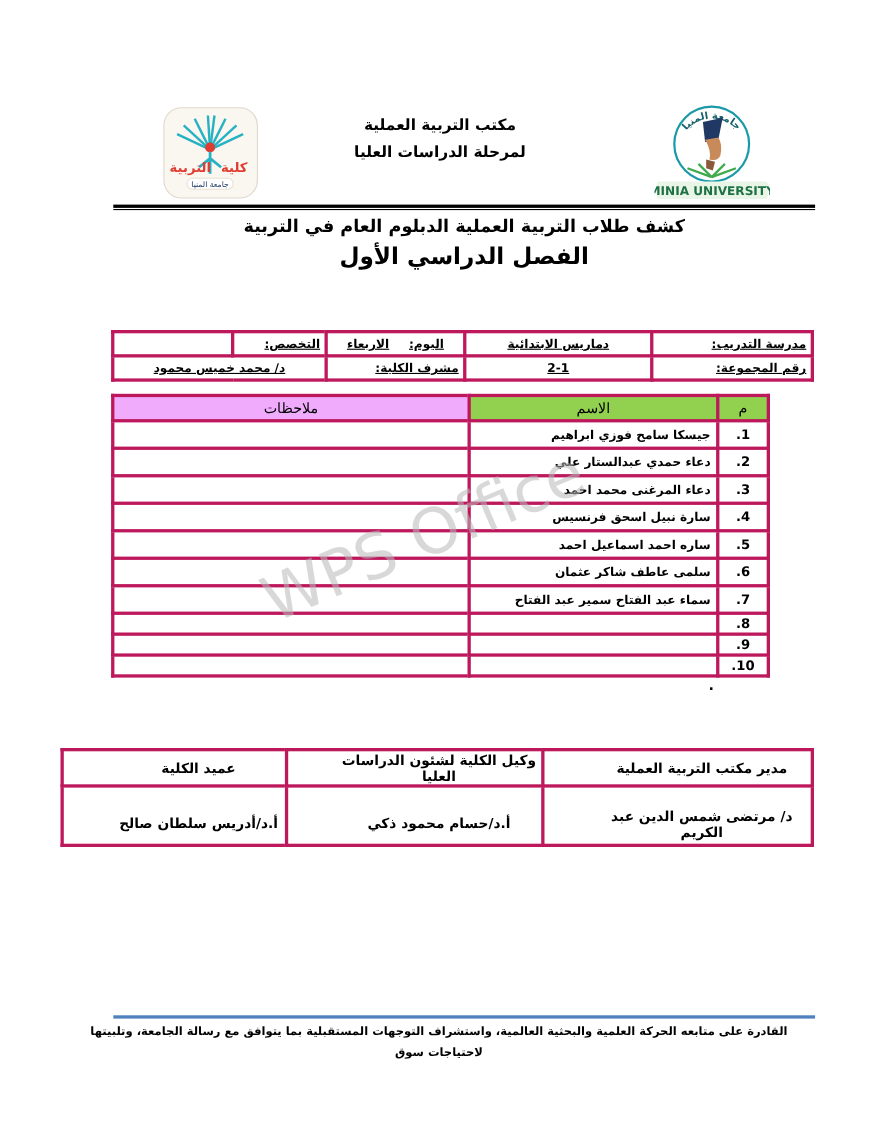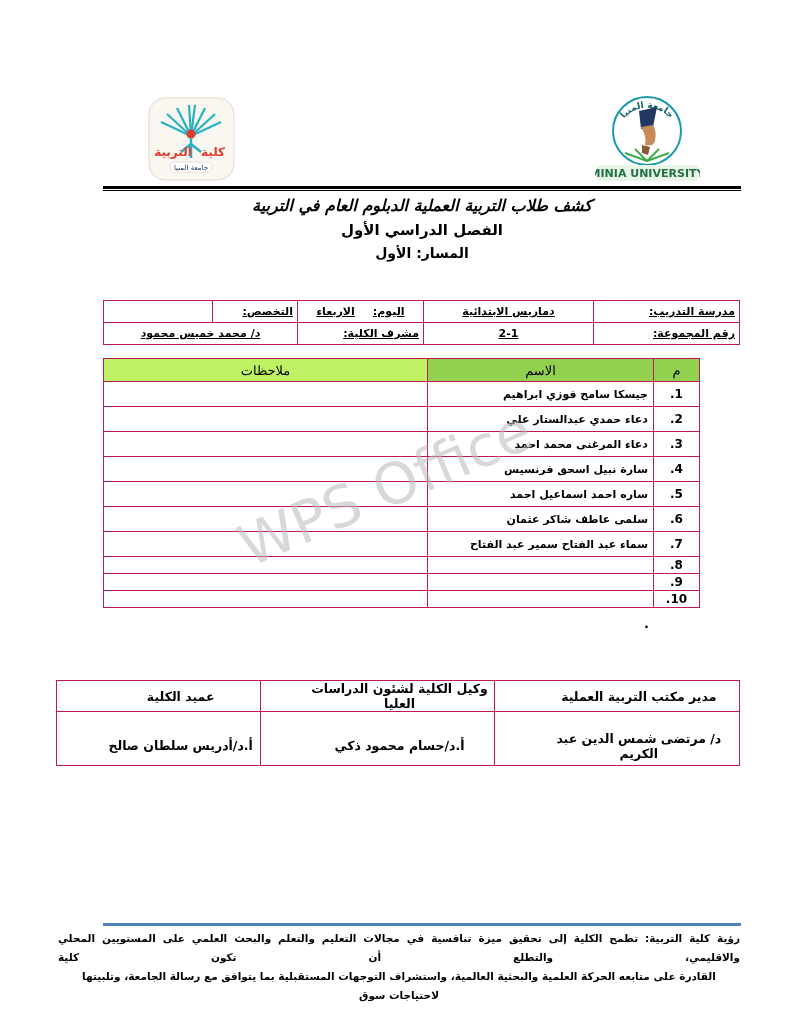--- a/index.html
+++ b/index.html
@@ -21,27 +21,27 @@
   .hdr-center .l2 { font-size:14px; }
 
   
   .double-rule {
     position:absolute; left:103px; top:186px; width:638px; height:5px;
     border-top:3px solid #000; border-bottom:1px solid #000;
   }
 
   
   .title-block { position:absolute; left:103px; top:196px; width:638px; text-align:center; font-weight:bold; color:#000; }
-  .title-block .t1 { font-size:16px; margin-bottom:6px;font-style:italic; }
-  .title-block .t2 { font-size:15px; margin-bottom:6px; }
+  .title-block .t1 { font-size:16px; margin-bottom:6px; }
+  .title-block .t2 { font-size:21px; margin-bottom:6px; }
   .title-block .t3 { font-size:14px; }
 
   
   table { border-collapse:collapse; }
-  td, th { border:1px solid #be185d; color:#000; }
+  td, th { border:3px solid #be185d; color:#000; }
 
   
   .info-table { position:absolute; right:54px; top:300px; width:636px; table-layout:fixed; }
   .info-table td { height:22px; font-size:11px; font-weight:bold; text-align:center; vertical-align:middle; padding:1px 4px; }
   .info-table .u { text-decoration:underline; }
   .info-table .lbl { text-align:right; }
   .info-table .ltr { direction:ltr; }
   .day-gap { display:inline-block; width:18px; }
 
   
@@ -106,20 +106,24 @@
       <circle cx="48" cy="38" r="4.5" fill="#e03c31"></circle>
       <path d="M48 42 L48 62 M48 48 L38 56 M48 48 L58 56" stroke="#27b2c4" stroke-width="2.5" fill="none"></path>
 
       <text x="70" y="60" font-size="12" font-weight="bold" fill="#e03c31" text-anchor="middle">كلية</text>
       <text x="30" y="60" font-size="12" font-weight="bold" fill="#e03c31" text-anchor="middle">التربية</text>
       <rect x="27" y="66" width="42" height="10" rx="5" fill="#fff" stroke="#e8e0d4"></rect>
       <text x="48" y="74" font-size="7" fill="#1f3864" text-anchor="middle">جامعة المنيا</text>
     </svg>
   </div>
 
+  <div class="hdr-center">
+    <div class="l1">مكتب التربية العملية</div>
+    <div class="l2">لمرحلة الدراسات العليا</div>
+  </div>
 
   <div class="hdr-right-logo">
     <svg class="logo-svg" viewBox="0 0 105 92" xmlns="http://www.w3.org/2000/svg">
       <circle cx="52" cy="38" r="34" fill="#fff" stroke="#1a9aa8" stroke-width="2"></circle>
       <path id="arcp" d="M24 34 A 30 30 0 0 1 80 34" fill="none"></path>
       <text font-size="9" fill="#16606b" font-weight="bold">
         <textPath href="#arcp" startOffset="50%" text-anchor="middle">جامعة المنيا</textPath>
       </text>
 
       <path d="M44 18 L62 14 L58 34 L46 36 Z" fill="#1f3864"></path>
@@ -135,21 +139,20 @@
       <rect x="2" y="72" width="101" height="16" rx="3" fill="#e9f5e6"></rect>
       <text x="52" y="84" font-size="11" font-weight="bold" fill="#1e7145" text-anchor="middle">MINIA UNIVERSITY</text>
     </svg>
   </div>
 
   <div class="double-rule"></div>
 
   <div class="title-block">
     <div class="t1">كشف طلاب التربية العملية الدبلوم العام في التربية</div>
     <div class="t2">الفصل الدراسي الأول</div>
-    <div class="t3">المسار: الأول</div>
   </div>
 
   <table class="info-table">
     <colgroup>
         <col style="width:146px">
         <col style="width:170px">
         <col style="width:126px">
         <col style="width:85px">
         <col style="width:109px">
       </colgroup>
@@ -175,21 +178,21 @@
   <table class="roster-table">
     <colgroup>
         <col style="width:46px">
         <col style="width:226px">
         <col style="width:324px">
       </colgroup>
     <tbody>
         <tr>
       <th style="background:#92D050">م</th>
       <th class="name-h" style="background:#92D050">الاسم</th>
-      <th style="background:#bef264">ملاحظات</th>
+      <th style="background:#f0abfc">ملاحظات</th>
     </tr>
     <tr class="named">
       <td class="num">.1</td>
       <td>جيسكا سامح فوزي ابراهيم</td>
       <td></td>
     </tr>
     <tr class="named">
       <td class="num">.2</td>
       <td>دعاء حمدي عبدالستار علي</td>
       <td></td>
@@ -256,18 +259,17 @@
     <tr class="sig-name">
       <td>د/ مرتضى شمس الدين عبد الكريم</td>
       <td>أ.د/حسام محمود ذكي</td>
       <td>أ.د/أدريس سلطان صالح</td>
     </tr>
   </tbody>
     </table>
 
   <div class="footer-rule"></div>
   <div class="footer-text">
-    <div class="just">رؤية كلية التربية: تطمح الكلية إلى تحقيق ميزة تنافسية في مجالات التعليم والتعلم والبحث العلمي على المستويين المحلي والاقليمي، والتطلع أن تكون كلية</div>
     <div class="cent">القادرة على متابعه الحركة العلمية والبحثية العالمية، واستشراف التوجهات المستقبلية بما يتوافق مع رسالة الجامعة، وتلبيتها لاحتياجات سوق</div>
 
   </div>
 
 </div>
 
 </body></html>

